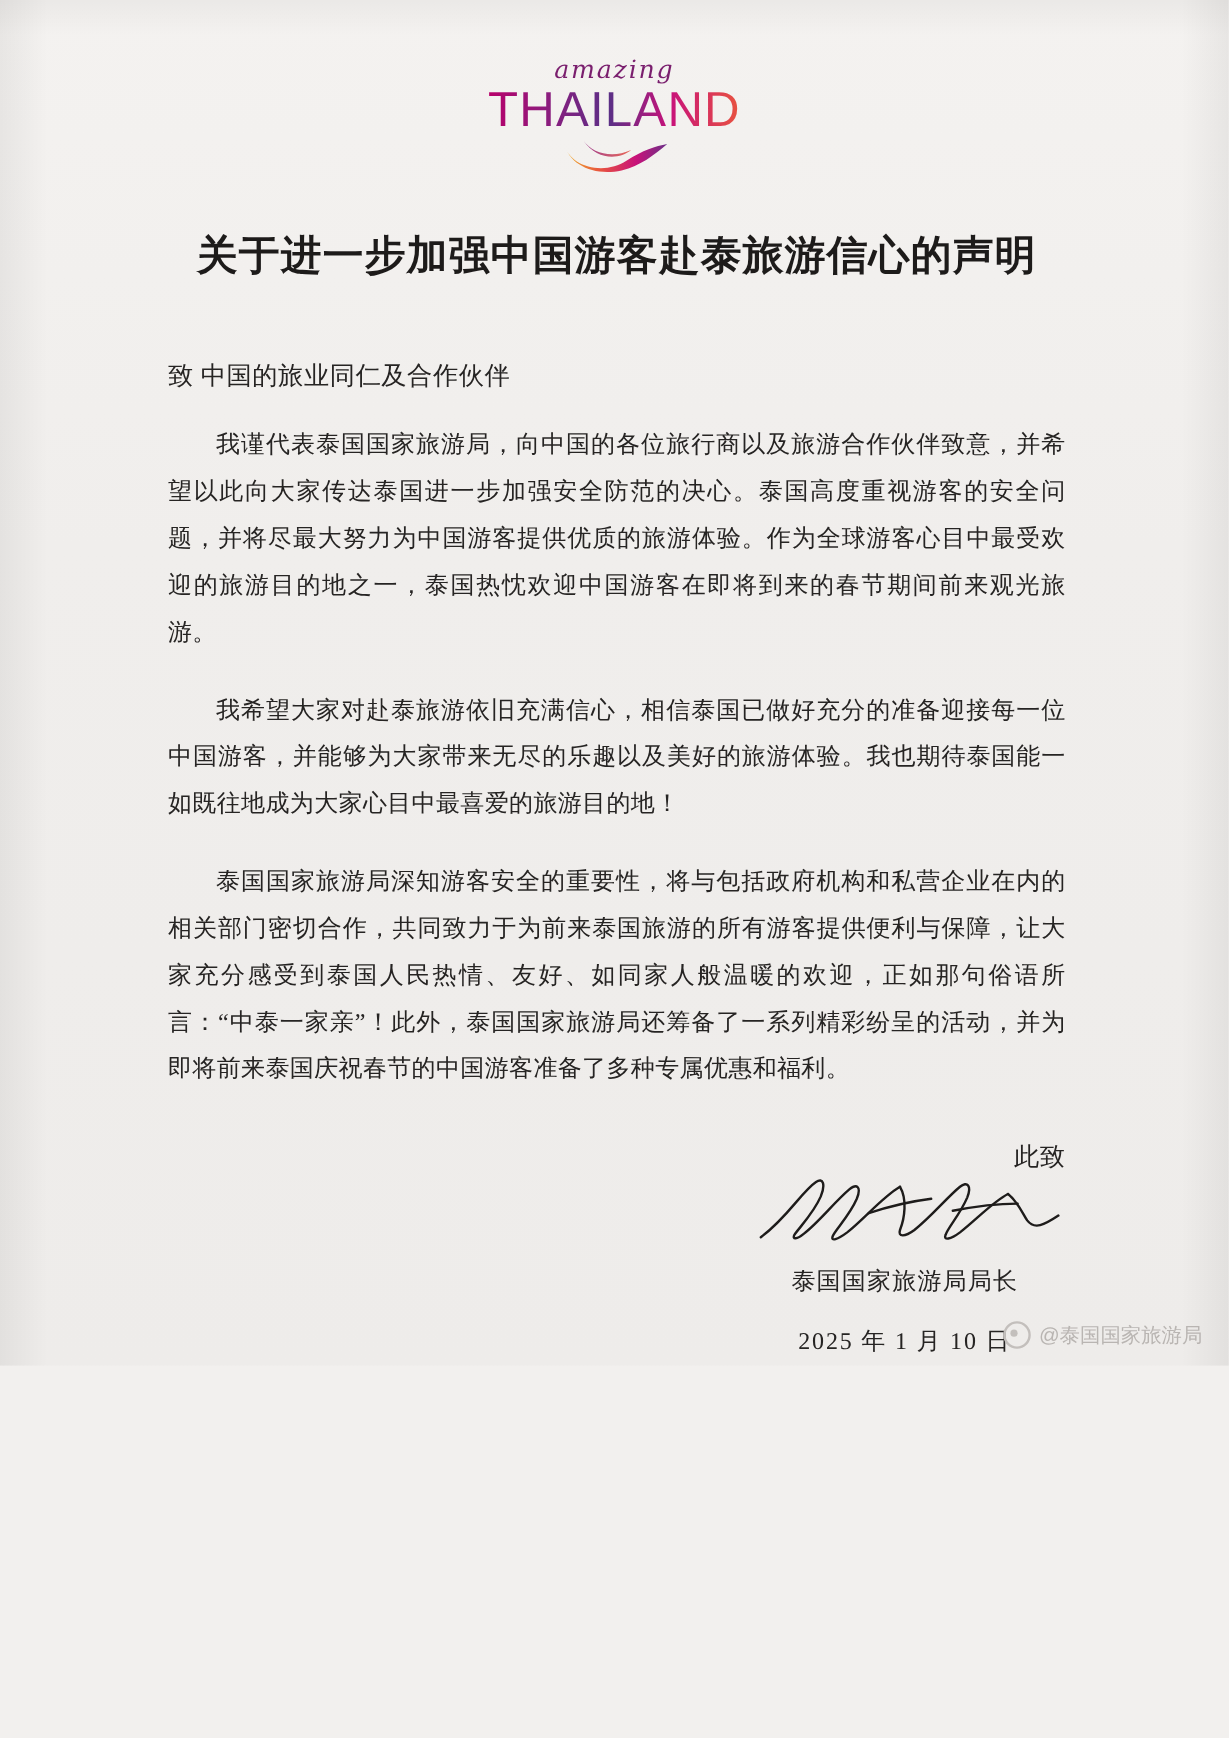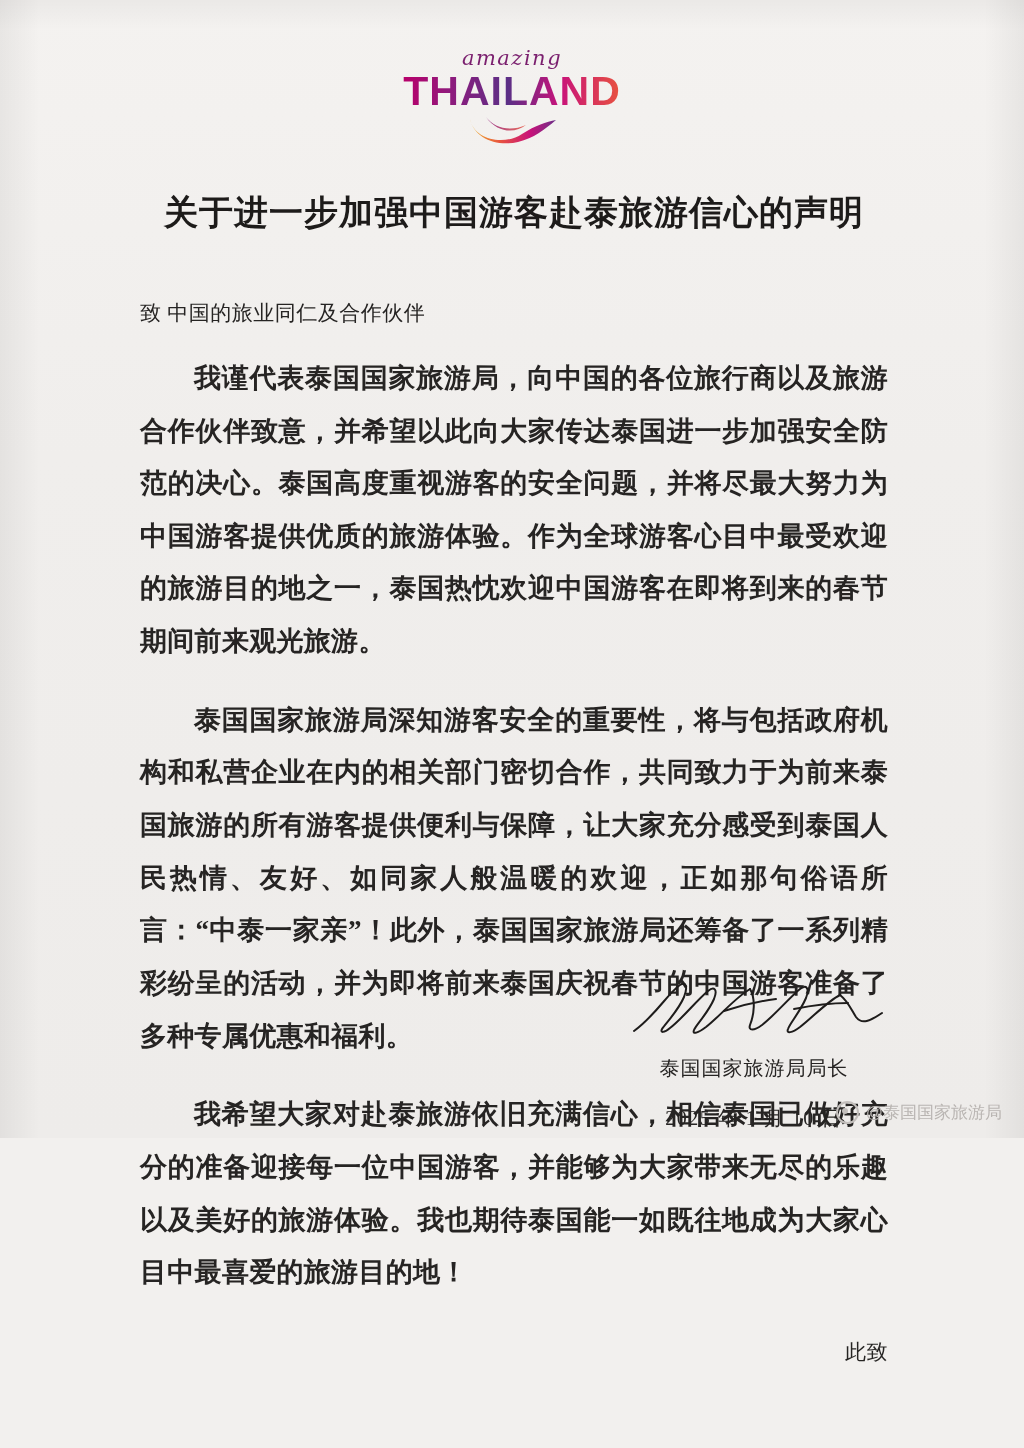--- a/index.html
+++ b/index.html
@@ -45,21 +45,21 @@
     font-family: "DejaVu Serif", serif;
     font-style: italic;
     font-size: 21px;
     color: #7a1f6e;
     letter-spacing: 1.5px;
     line-height: 1;
     margin-bottom: 2px;
   }
   .logo-thailand {
     font-family: "Liberation Sans", sans-serif;
-    font-weight: bold;
+    font-weight: normal;
     font-size: 41px;
     letter-spacing: 1px;
     line-height: 1;
     background: linear-gradient(90deg, #b8006a 0%, #8e1b7d 22%, #5b2f86 48%, #c8127a 72%, #e8533f 100%);
     -webkit-background-clip: text;
     background-clip: text;
     color: transparent;
     display: inline-block;
   }
   .logo-swoosh {
@@ -86,29 +86,28 @@
     color: #1d1b1a;
   }
   .salutation {
     font-size: 21px;
     line-height: 1.9;
     margin: 0 0 18px 0;
     letter-spacing: 0.5px;
     font-family: Liberation Serif, serif;
   }
   .para {
-    font-size: 27px;
+    font-size: 20px;
     line-height: 1.95;
     text-align: justify;
     text-justify: inter-ideograph;
     margin: 0 0 26px 0;
     text-indent: 2em;
     letter-spacing: 0.3px;
     color: #262423;
-    font-weight: bold;
   }
   .closing {
     font-size: 21px;
     line-height: 1.9;
     margin: 34px 0 0 0;
     text-indent: 2em;
     letter-spacing: 0.5px;
     text-align: right;
   }
 
@@ -196,22 +195,22 @@
         <path d="M6 3 C 10 24, 40 30, 58 18 C 72 9, 82 6, 92 4 C 80 14, 70 22, 54 26 C 32 31, 10 22, 6 3 Z" fill="url(#swg)"></path>
         <path d="M22 1 C 30 12, 46 16, 62 9 C 52 17, 34 18, 22 1 Z" fill="url(#swg2)" opacity="0.85"></path>
       </svg>
     </div>
   </div>
 
   <div class="doc">
     <h1 class="doc-title">关于进一步加强中国游客赴泰旅游信心的声明</h1>
     <p class="salutation">致  中国的旅业同仁及合作伙伴</p>
     <p class="para">我谨代表泰国国家旅游局，向中国的各位旅行商以及旅游合作伙伴致意，并希望以此向大家传达泰国进一步加强安全防范的决心。泰国高度重视游客的安全问题，并将尽最大努力为中国游客提供优质的旅游体验。作为全球游客心目中最受欢迎的旅游目的地之一，泰国热忱欢迎中国游客在即将到来的春节期间前来观光旅游。</p>
+    <p class="para">我希望大家对赴泰旅游依旧充满信心，相信泰国已做好充分的准备迎接每一位中国游客，并能够为大家带来无尽的乐趣以及美好的旅游体验。我也期待泰国能一如既往地成为大家心目中最喜爱的旅游目的地！</p>
     <p class="para">泰国国家旅游局深知游客安全的重要性，将与包括政府机构和私营企业在内的相关部门密切合作，共同致力于为前来泰国旅游的所有游客提供便利与保障，让大家充分感受到泰国人民热情、友好、如同家人般温暖的欢迎，正如那句俗语所言：“中泰一家亲”！此外，泰国国家旅游局还筹备了一系列精彩纷呈的活动，并为即将前来泰国庆祝春节的中国游客准备了多种专属优惠和福利。</p>
-    <p class="para">我希望大家对赴泰旅游依旧充满信心，相信泰国已做好充分的准备迎接每一位中国游客，并能够为大家带来无尽的乐趣以及美好的旅游体验。我也期待泰国能一如既往地成为大家心目中最喜爱的旅游目的地！</p>
     <p class="closing">此致</p>
   </div>
 
   <div class="sign-block">
     <div class="signature">
       <svg width="300" height="72" viewBox="0 0 300 72" aria-hidden="true">
         <g fill="none" stroke="#1e1c1b" stroke-width="2" stroke-linecap="round" stroke-linejoin="round">
           <path d="M30 56 C 52 40, 64 18, 76 10 C 82 6, 84 12, 80 22 C 74 36, 62 48, 58 54 C 56 58, 60 58, 66 53 C 78 44, 92 26, 104 16 C 110 11, 114 14, 110 24 C 104 38, 92 50, 90 55 C 88 60, 94 58, 102 52 C 116 41, 132 22, 146 14"></path>
           <path d="M120 36 C 138 30, 156 26, 172 24"></path>
           <path d="M146 14 C 152 24, 150 40, 146 50 C 144 56, 150 56, 158 50 C 172 39, 186 22, 196 14 C 202 9, 206 13, 202 23 C 196 37, 186 48, 184 54 C 182 59, 188 58, 196 52 C 210 41, 224 26, 236 20"></path>

